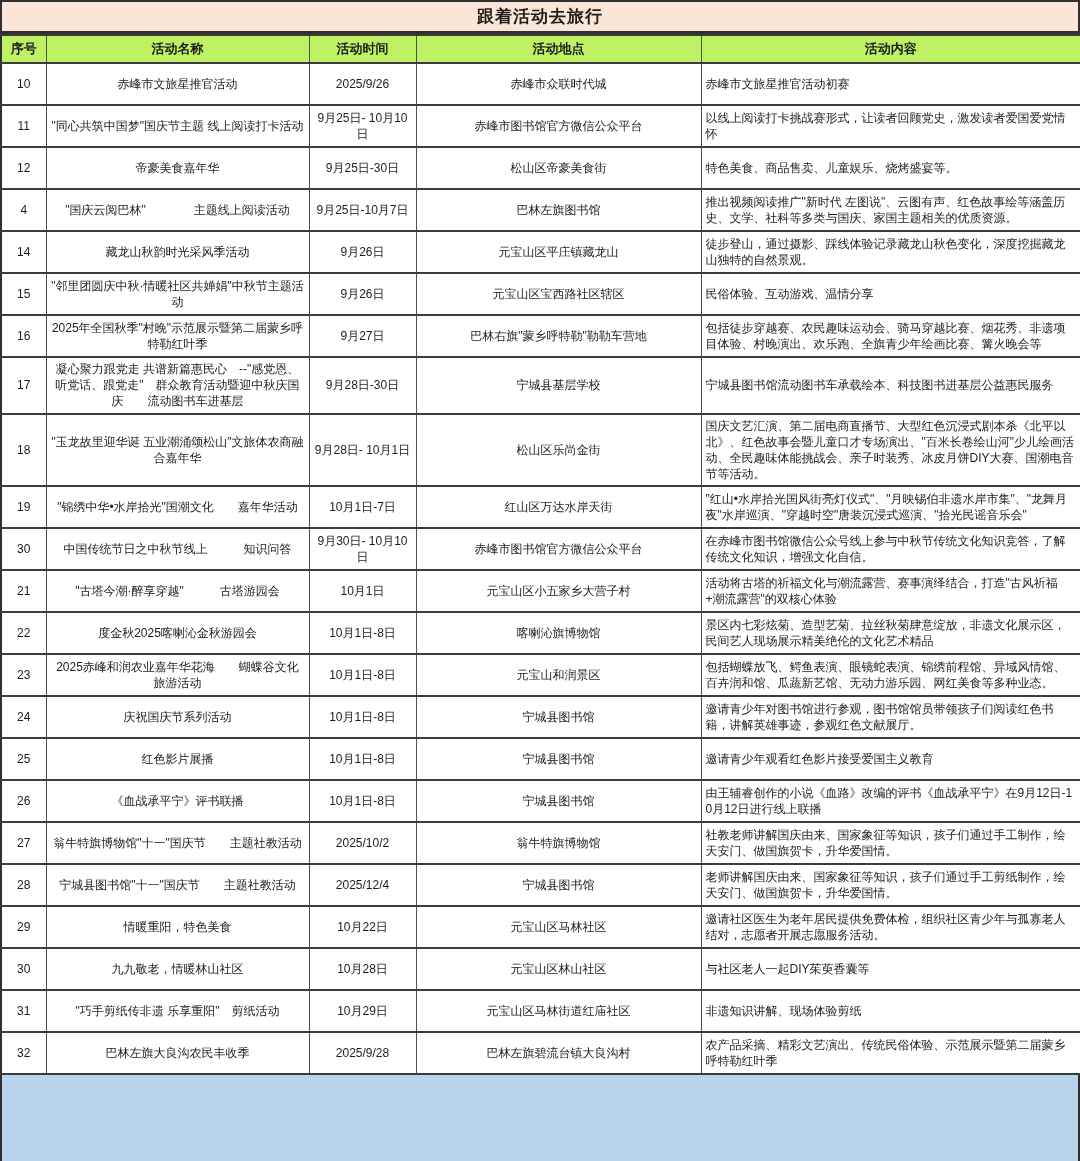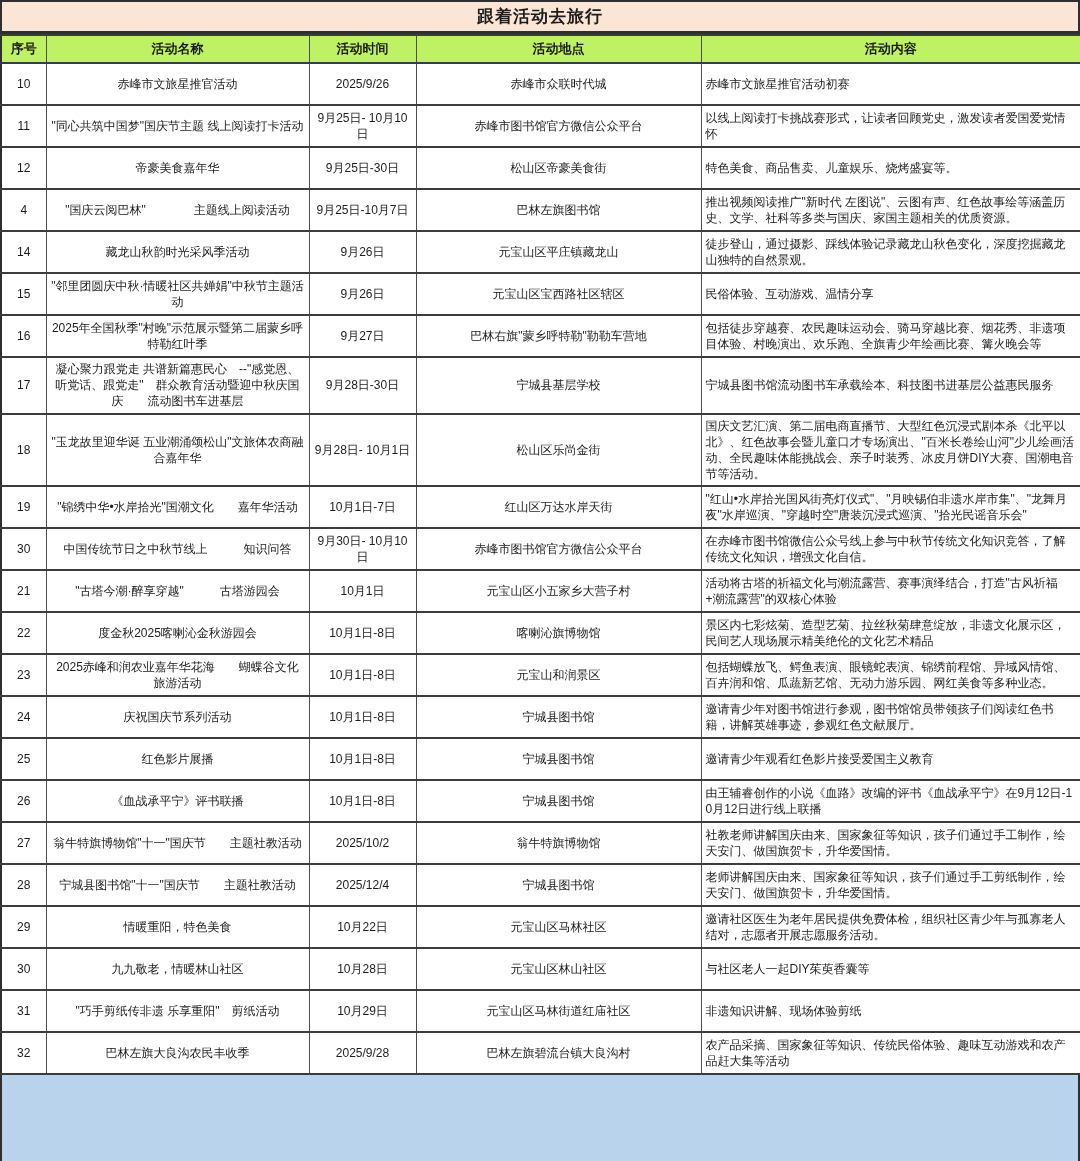--- a/index.html
+++ b/index.html
@@ -243,19 +243,19 @@
           <td class="cell-name">"巧手剪纸传非遗 乐享重阳"　剪纸活动</td>
           <td class="cell-time">10月29日</td>
           <td class="cell-place">元宝山区马林街道红庙社区</td>
           <td class="cell-content">非遗知识讲解、现场体验剪纸</td>
         </tr>
         <tr>
           <td class="cell-no">32</td>
           <td class="cell-name">巴林左旗大良沟农民丰收季</td>
           <td class="cell-time">2025/9/28</td>
           <td class="cell-place">巴林左旗碧流台镇大良沟村</td>
-          <td class="cell-content">农产品采摘、国家象征等知识、传统民俗体验、趣味互动游戏和农产品赶大集等活动</td>
+          <td class="cell-content">农产品采摘、精彩文艺演出、传统民俗体验、示范展示暨第二届蒙乡呼特勒红叶季</td>
         </tr>
       </tbody>
   </table>
 
   <div class="bottom-bar"></div>
 </div>
 
 </body></html>

